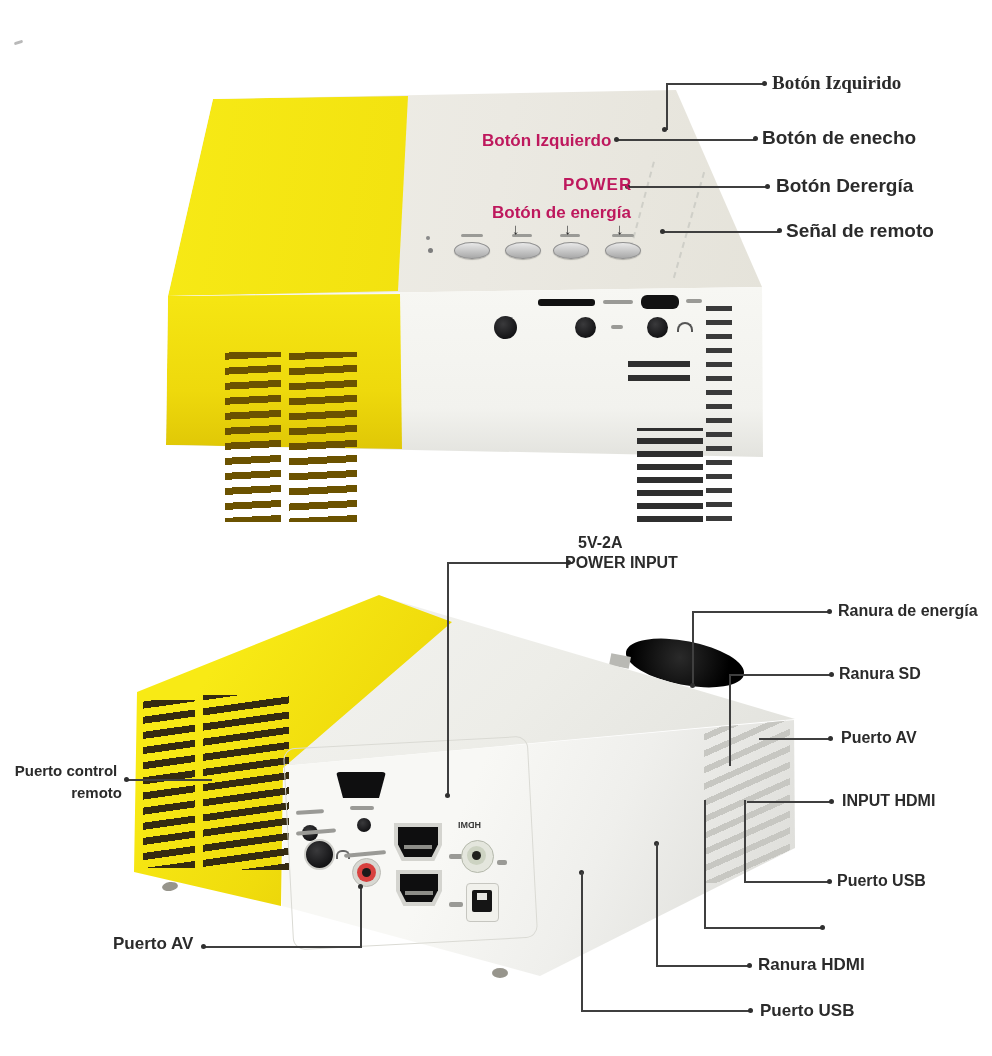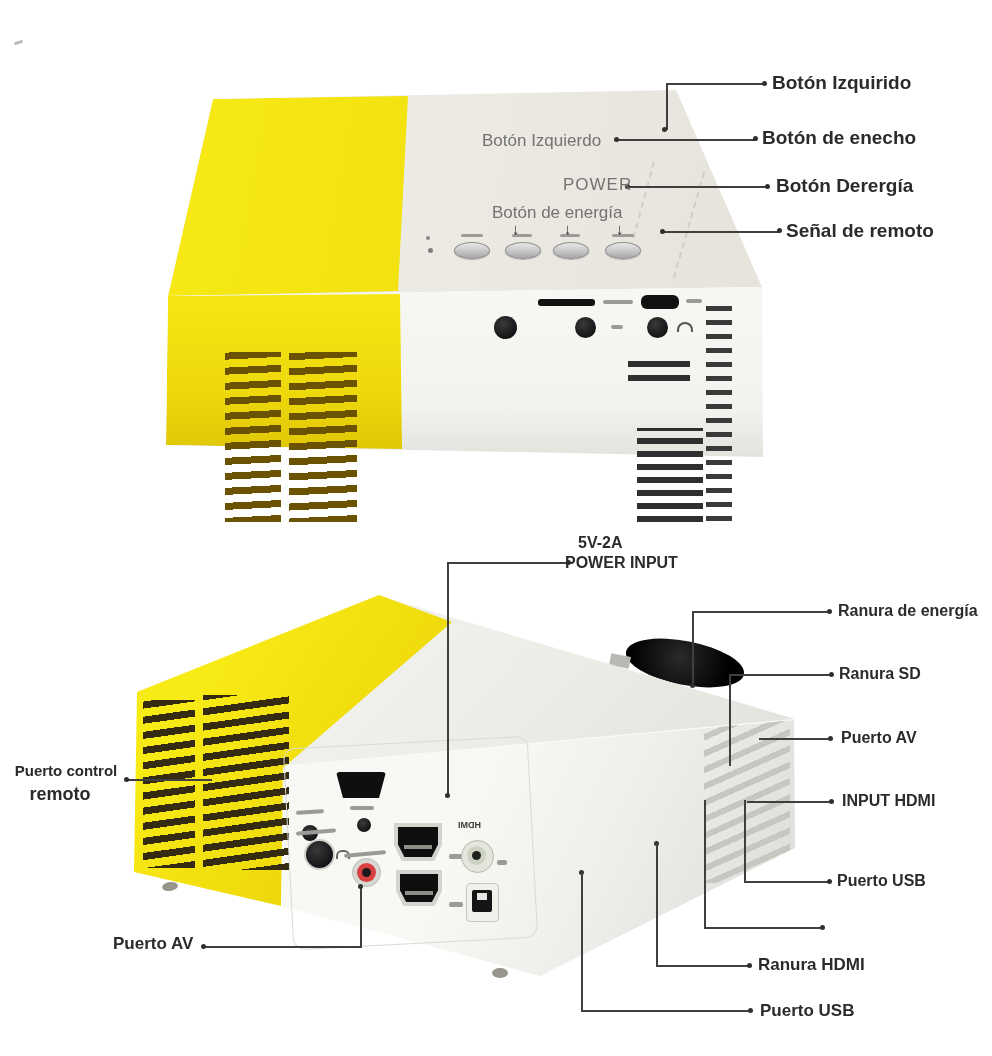--- a/index.html
+++ b/index.html
@@ -4,21 +4,21 @@
 <style>
   html,body{margin:0;padding:0;background:#fff;}
   #canvas{position:relative;width:992px;height:1056px;background:#ffffff;overflow:hidden;
           font-family:"Liberation Sans",sans-serif;}
   .abs{position:absolute;}
   .lineH{position:absolute;height:2px;background:#3f3f3f;}
   .lineV{position:absolute;width:2px;background:#3f3f3f;}
   .dot{position:absolute;width:5px;height:5px;border-radius:50%;background:#303030;}
   .lbl{position:absolute;font-weight:700;color:#2b2b2b;white-space:nowrap;font-size:19px;}
   .lbl-sm{position:absolute;font-weight:700;color:#2b2b2b;white-space:nowrap;font-size:16px;}
-  .dev{position:absolute;font-weight:400;color:#737373;white-space:nowrap;font-size:17px;}
+  .dev{position:absolute;font-weight:700;color:#be185d;white-space:nowrap;font-size:17px;}
   .micro{position:absolute;background:#9a9a96;border-radius:2px;}
   .jack{position:absolute;border-radius:50%;background:radial-gradient(circle at 40% 35%,#3a3a3c,#141416 70%);}
   .arrow{position:absolute;font-size:15px;font-weight:700;color:#2e2e2e;}
   .btn{position:absolute;width:34px;height:15px;border-radius:50%;
        background:linear-gradient(180deg,#e9e9e9,#a8a8a8);border:1px solid #8f8f8f;box-shadow:0 1px 1px rgba(0,0,0,.25);}
   .seam{position:absolute;width:0;border-left:2px dashed #cfcfc8;}
   .foot{position:absolute;border-radius:50%;background:#97958c;}
 </style>
 </head>
 <body>
@@ -101,21 +101,21 @@
     <div class="dot" style="left:765px;top:184px;"></div>
 
     <div class="lineH" style="left:664px;top:231px;width:116px;"></div>
     <div class="dot" style="left:660px;top:229px;"></div>
     <div class="dot" style="left:777px;top:228px;"></div>
 
     <div class="dev" style="left:482px;top:131px;">Botón Izquierdo</div>
     <div class="dev" style="left:563px;top:175px;letter-spacing:1px;">POWER</div>
     <div class="dev" style="left:492px;top:203px;">Botón de energía</div>
 
-    <div class="lbl" style="left:772px;top:72px;">Botón Izquirido</div>
+    <div class="lbl" style="left:772px;top:72px;font-family:Liberation Serif, serif;">Botón Izquirido</div>
     <div class="lbl" style="left:762px;top:127px;">Botón de enecho</div>
     <div class="lbl" style="left:776px;top:175px;">Botón Derergía</div>
     <div class="lbl" style="left:786px;top:220px;">Señal de remoto</div>
   </div>
 
   <div class="abs" style="left:0;top:470px;width:992px;height:586px;">
 
     <div class="abs" style="left:625px;top:171px;width:120px;height:44px;border-radius:50%;
                 background:radial-gradient(circle at 45% 40%,#2a2a2a,#000 70%);transform:rotate(11deg);"></div>
     <div class="abs" style="left:610px;top:185px;width:20px;height:12px;background:#b9b9b4;transform:rotate(11deg);"></div>
@@ -241,20 +241,20 @@
     <div class="lbl-sm" style="left:578px;top:64px;">5V-2A</div>
     <div class="lbl-sm" style="left:565px;top:84px;">POWER INPUT</div>
 
     <div class="lbl-sm" style="left:838px;top:132px;">Ranura de energía</div>
     <div class="lbl-sm" style="left:839px;top:195px;">Ranura SD</div>
     <div class="lbl-sm" style="left:841px;top:259px;">Puerto AV</div>
     <div class="lbl-sm" style="left:842px;top:322px;">INPUT HDMI</div>
     <div class="lbl-sm" style="left:837px;top:402px;">Puerto USB</div>
 
     <div class="lbl-sm" style="left:10px;top:292px;width:112px;text-align:center;font-size:15px;">Puerto control</div>
-    <div class="lbl-sm" style="left:4px;top:314px;width:112px;text-align:center;font-size:18px;">remoto</div>
+    <div class="lbl-sm" style="left:10px;top:314px;width:112px;text-align:right;font-size:15px;">remoto</div>
     <div class="lbl-sm" style="left:113px;top:464px;font-size:17px;">Puerto AV</div>
 
     <div class="lbl-sm" style="left:758px;top:485px;font-size:17px;">Ranura HDMI</div>
     <div class="lbl-sm" style="left:760px;top:531px;font-size:17px;">Puerto USB</div>
   </div>
 
 </div>
 
 </body></html>

